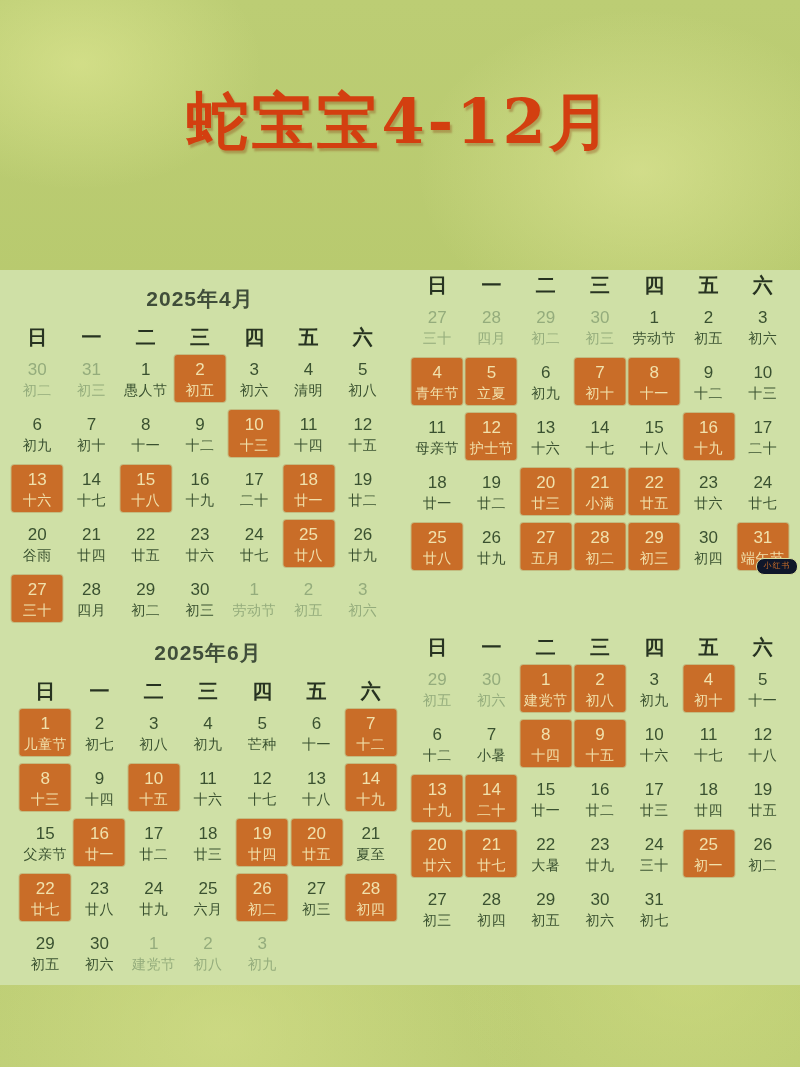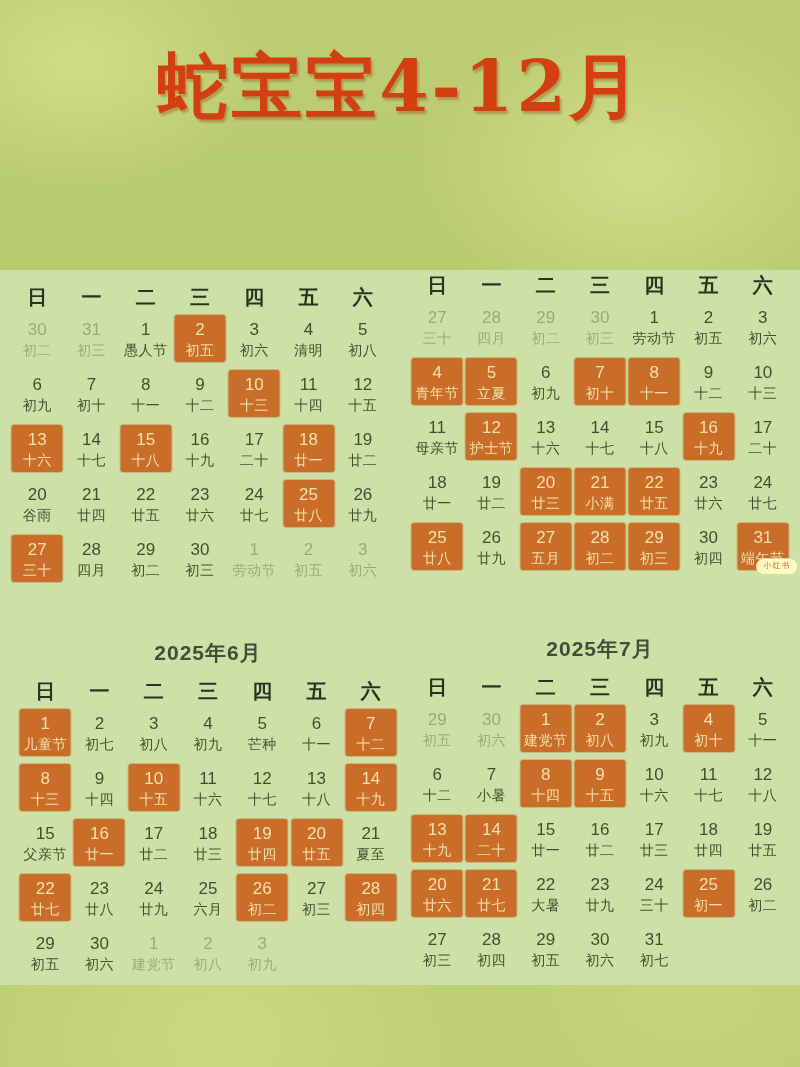--- a/index.html
+++ b/index.html
@@ -9,51 +9,52 @@
     background:
       radial-gradient(260px 180px at 10% 6%, rgba(228,236,152,0.55), transparent 70%),
       radial-gradient(320px 230px at 80% 16%, rgba(232,238,162,0.5), transparent 70%),
       radial-gradient(420px 320px at 28% 97%, rgba(216,226,142,0.55), transparent 72%),
       radial-gradient(330px 250px at 86% 92%, rgba(210,222,132,0.5), transparent 70%),
       linear-gradient(180deg,#bccd74 0%,#b7c96d 35%,#bccd74 100%);
   }
   .poster-title{position:absolute;top:34px;left:0;width:800px;text-align:center;
     color:#d33f10;font-family:"DejaVu Serif",serif;font-weight:bold;
     text-shadow:2px 3px 2px rgba(130,40,0,0.30);}
-  .poster-title .line{font-size:71px;line-height:104px;letter-spacing:3px;white-space:nowrap;}
+  .poster-title .line{font-size:62px;line-height:104px;letter-spacing:3px;white-space:nowrap;margin-top:36px;}
   .panel{position:absolute;left:0;top:270px;width:800px;height:715px;background:#cfe0a6;}
   .month{position:absolute;width:400px;}
   #m0{left:0;top:280px}#m1{left:400px;top:268px}#m2{left:8px;top:634px}#m3{left:400px;top:630px}
   .month-title{height:26px;margin:6px 0 8px;text-align:center;font-size:21px;line-height:26px;
     color:#404e3a;font-weight:600;letter-spacing:1px;}
   .weekday-row{display:grid;grid-template-columns:repeat(7,1fr);padding:0 10px;height:34px;
     align-items:center;text-align:center;}
   .wd{font-size:20px;font-weight:bold;color:#273321;}
   .day-grid{display:grid;grid-template-columns:repeat(7,1fr);grid-auto-rows:55px;padding:0 10px;}
   .day{position:relative;text-align:center;padding-top:4px;box-sizing:border-box;}
   .num{position:relative;z-index:1;font-size:17px;line-height:23px;color:#3a5130;}
   .lun{position:relative;z-index:1;font-size:14px;line-height:19px;letter-spacing:0.5px;color:#3a5130;white-space:nowrap;}
   .day.out .num,.day.out .lun{color:#94ac7c;}
   .day.hl::before{content:"";position:absolute;left:50%;top:1px;transform:translateX(-50%);
     width:51px;height:47px;background:#c96d28;border-radius:3px;box-shadow:0 0 0 1px rgba(160,80,20,0.25);}
   .day.hl .num,.day.hl .lun{color:#f1e1ac;}
   .wm{position:absolute;z-index:2;right:-8px;bottom:2px;width:40px;height:15px;border-radius:8px;
-    background:#fef9c3;border:1px solid #d6dd9e;color:#c96d28;font-size:8px;line-height:13px;
+    background:#0f172a;border:1px solid #d6dd9e;color:#c96d28;font-size:8px;line-height:13px;
     text-align:center;letter-spacing:1px;}
 </style>
 </head>
 <body>
 
 <div class="poster-title">
   <div class="line">蛇宝宝4-12月</div>
 </div>
 
 <div class="panel"></div>
 
 <section class="month" id="m0">
+  <div class="month-title">2025年4月</div>
   <div class="weekday-row">
       <div class="wd">日</div>
       <div class="wd">一</div>
       <div class="wd">二</div>
       <div class="wd">三</div>
       <div class="wd">四</div>
       <div class="wd">五</div>
       <div class="wd">六</div>
     </div>
   <div class="day-grid">
@@ -495,21 +496,20 @@
       </div>
       <div class="day out">
         <div class="num">3</div>
         <div class="lun">初九</div>
       </div>
       <div class="day empty"></div>
       <div class="day empty"></div>
     </div>
 </section>
 <section class="month" id="m3">
-  <div class="month-title">2025年7月</div>
   <div class="weekday-row">
       <div class="wd">日</div>
       <div class="wd">一</div>
       <div class="wd">二</div>
       <div class="wd">三</div>
       <div class="wd">四</div>
       <div class="wd">五</div>
       <div class="wd">六</div>
     </div>
   <div class="day-grid">

